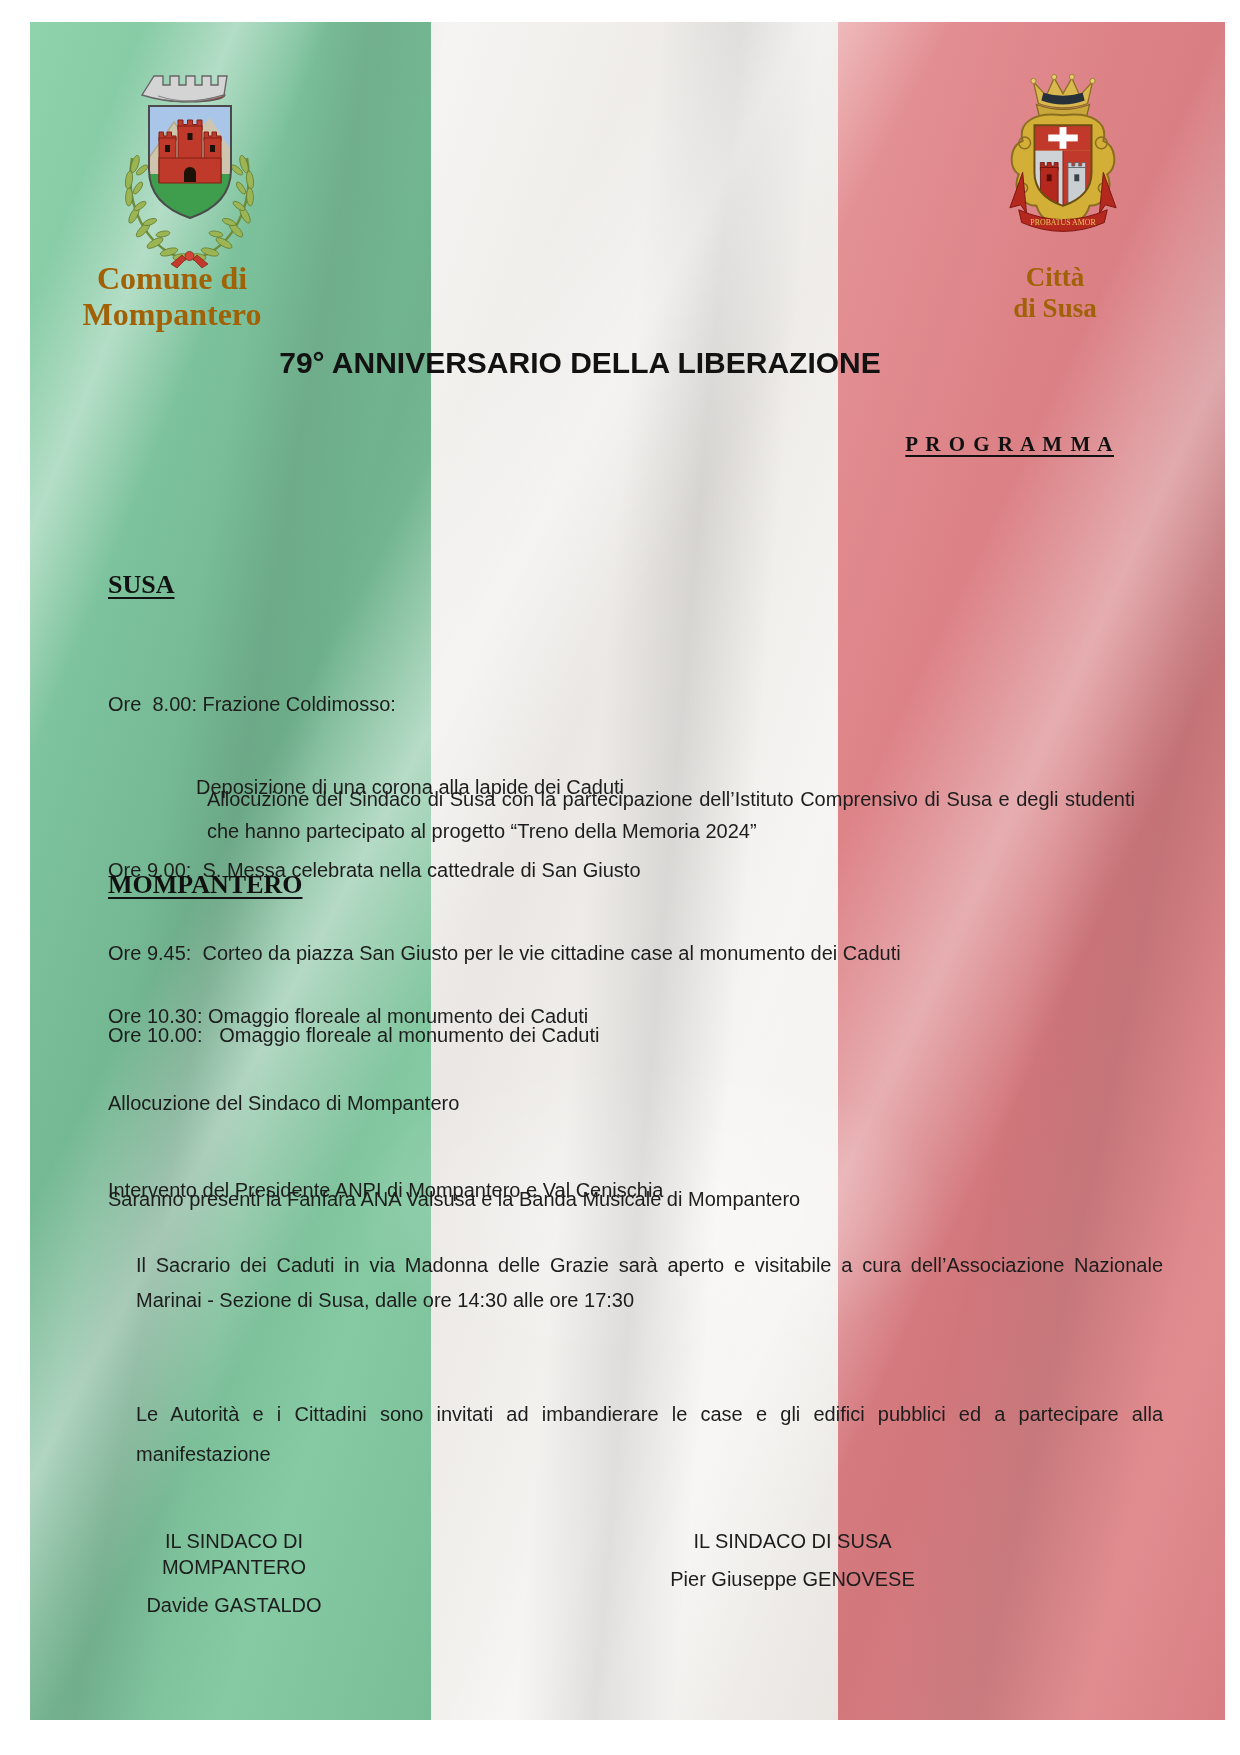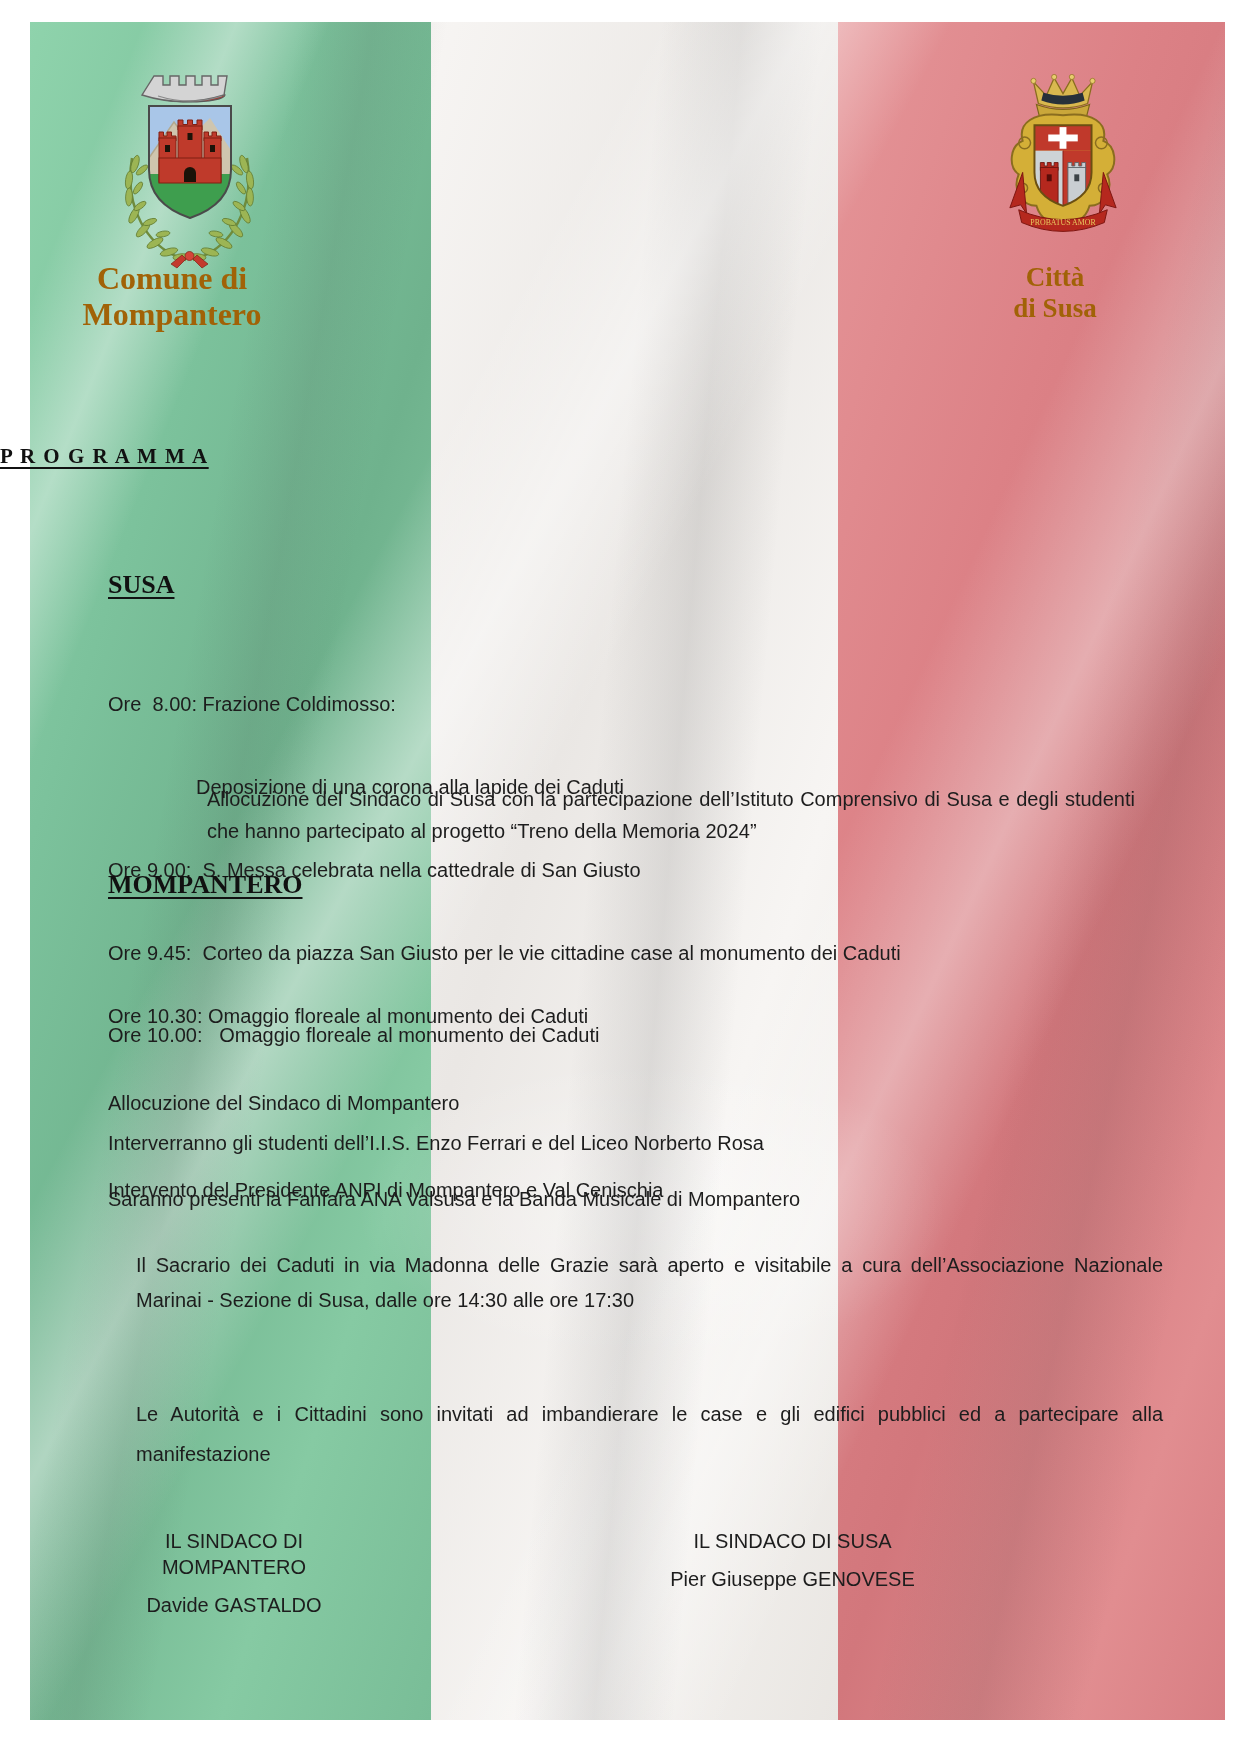--- a/index.html
+++ b/index.html
@@ -30,21 +30,21 @@
   
   .crest-left  { left:102px; top:66px;  width:175px; height:205px; }
   .crest-right { left:988px; top:74px;  width:150px; height:182px; }
   .caption { text-align:center; font-family:"Liberation Serif", serif; font-weight:bold; color:#a16207; }
   .caption-left  { left:37px;  top:260px; width:270px; font-size:32px; line-height:36px; }
   .caption-right { left:955px; top:262px; width:200px; font-size:27px; line-height:31px; }
 
   
   .title-block { left:0; top:338px; width:1160px; text-align:center;
                  font-size:30px; font-weight:bold; line-height:49px; color:#121212; }
-  .program-heading { left:0; top:444px; width:1114px; text-align:left; }
+  .program-heading { left:0; top:432px; width:1114px; text-align:right; }
   .program-heading span { font-family:"Liberation Serif", serif; font-weight:bold; font-size:21px;
                  letter-spacing:1.5px; text-decoration:underline; text-underline-offset:4px;
                  text-decoration-thickness:2px; color:#111; }
 
   
   .section-heading { left:108px; font-family:Liberation Serif, serif; font-weight:bold;
                  font-size:26px; color:#111; }
   .section-heading span { text-decoration:underline; text-underline-offset:4px; text-decoration-thickness:2px; }
   .head-susa { top:570px; }
   .head-momp { top:870px; }
@@ -192,20 +192,21 @@
       <text x="75" y="153" text-anchor="middle" font-size="8" fill="#e8c95e" font-family="Liberation Serif, serif">PROBATUS AMOR</text>
     </g>
   </svg>
 
   <div class="abs caption caption-right">
     <div>Città</div>
     <div>di Susa</div>
   </div>
 
   <div class="abs title-block">
+    <div>79° ANNIVERSARIO DELLA LIBERAZIONE</div>
   </div>
   <div class="abs program-heading">
     <span>P R O G R A M M A</span>
   </div>
 
   <div class="abs section-heading head-susa">
     <span>SUSA</span>
   </div>
   <div class="abs txt sched1">
     <div>Ore  8.00: Frazione Coldimosso:</div>
@@ -218,21 +219,20 @@
 
   <div class="abs section-heading head-momp">
     <span>MOMPANTERO</span>
   </div>
   <div class="abs txt sched2">
     <div>Ore 10.30: Omaggio floreale al monumento dei Caduti</div>
     <div>Allocuzione del Sindaco di Mompantero</div>
     <div>Intervento del Presidente ANPI di Mompantero e Val Cenischia</div>
   </div>
 
-  <div class="abs txt para p1">Interverranno gli studenti dell’I.I.S. Enzo Ferrari e del Liceo Norberto Rosa</div>
   <div class="abs txt para p2">Saranno presenti la Fanfara ANA Valsusa e la Banda Musicale di Mompantero</div>
   <div class="abs txt para p3 p-just">Il Sacrario dei Caduti in via Madonna delle Grazie sarà aperto e visitabile a cura dell’Associazione Nazionale Marinai - Sezione di Susa, dalle ore 14:30 alle ore 17:30</div>
   <div class="abs txt para p5 p-just">Le Autorità e i Cittadini sono invitati ad imbandierare le case e gli edifici pubblici ed a partecipare alla manifestazione</div>
 
   <div class="abs sig sig-left">
     <div>IL SINDACO DI MOMPANTERO</div>
     <div class="name">Davide GASTALDO</div>
   </div>
   <div class="abs sig sig-right">
     <div>IL SINDACO DI SUSA</div>

